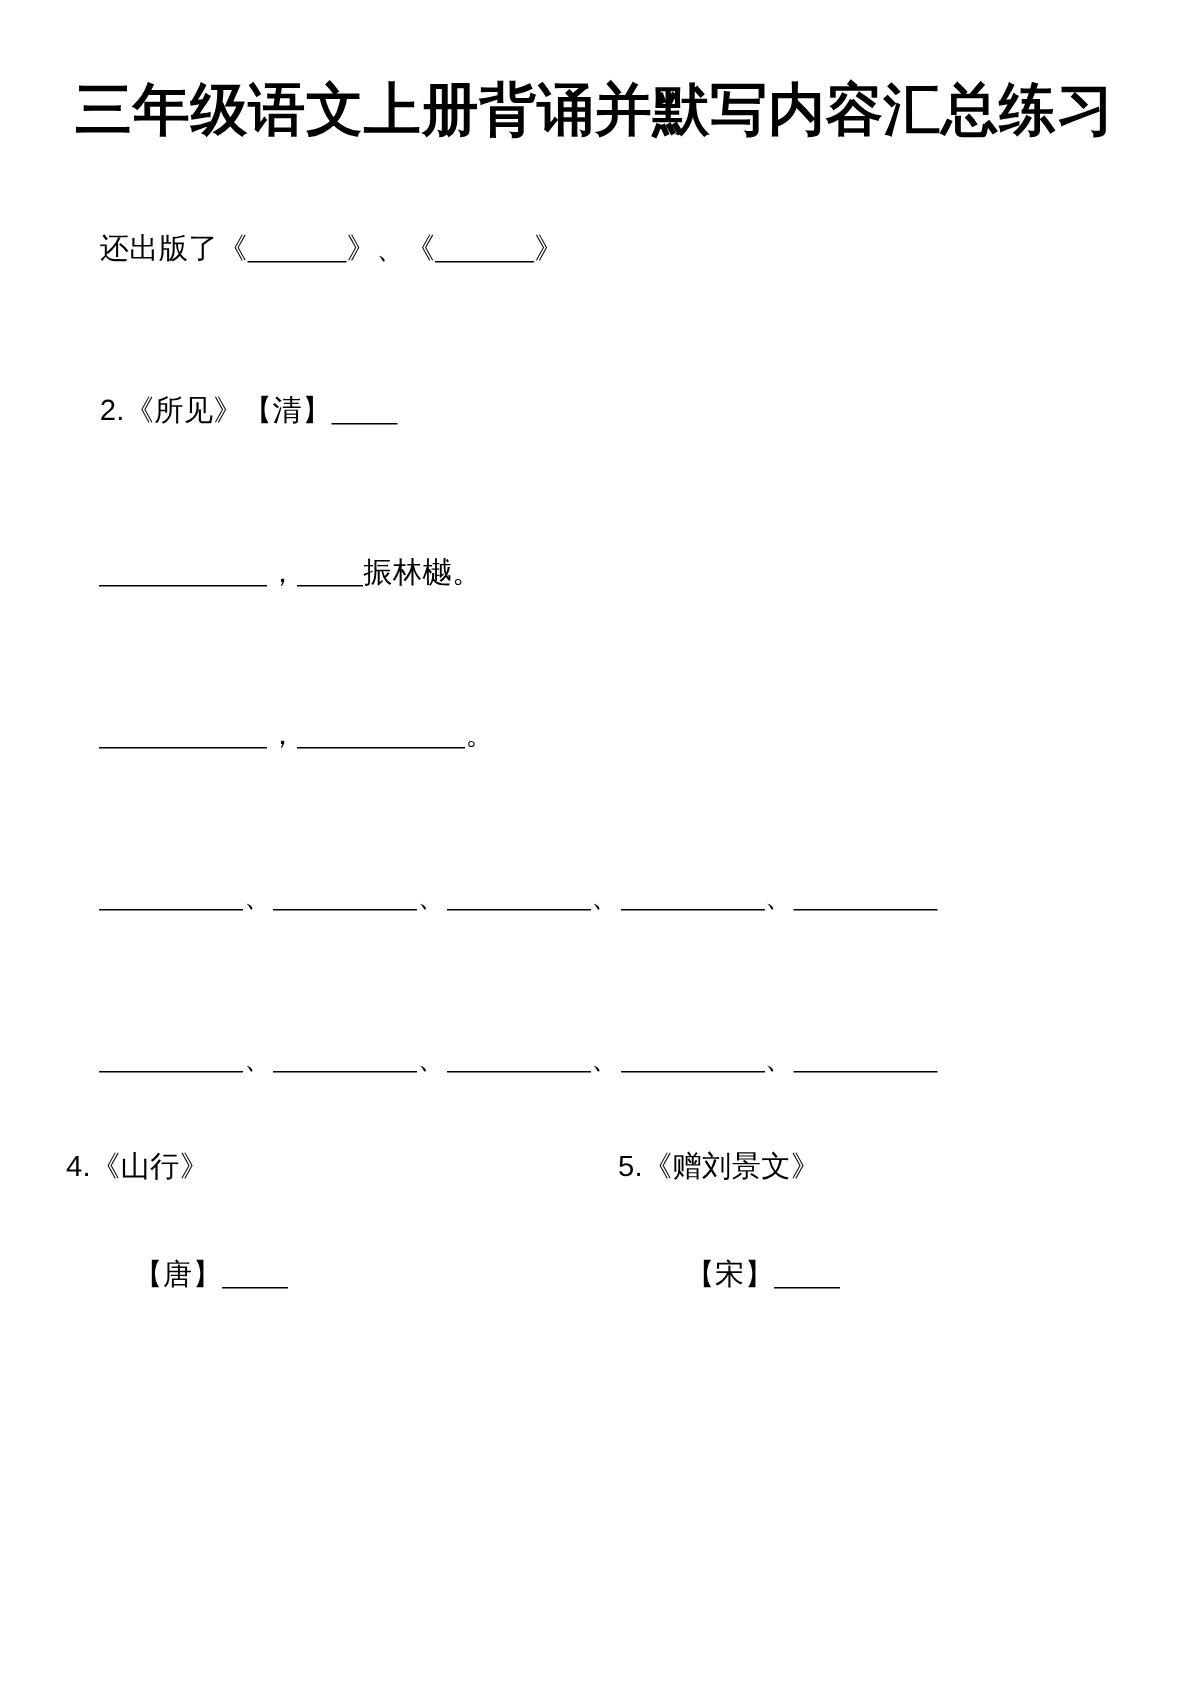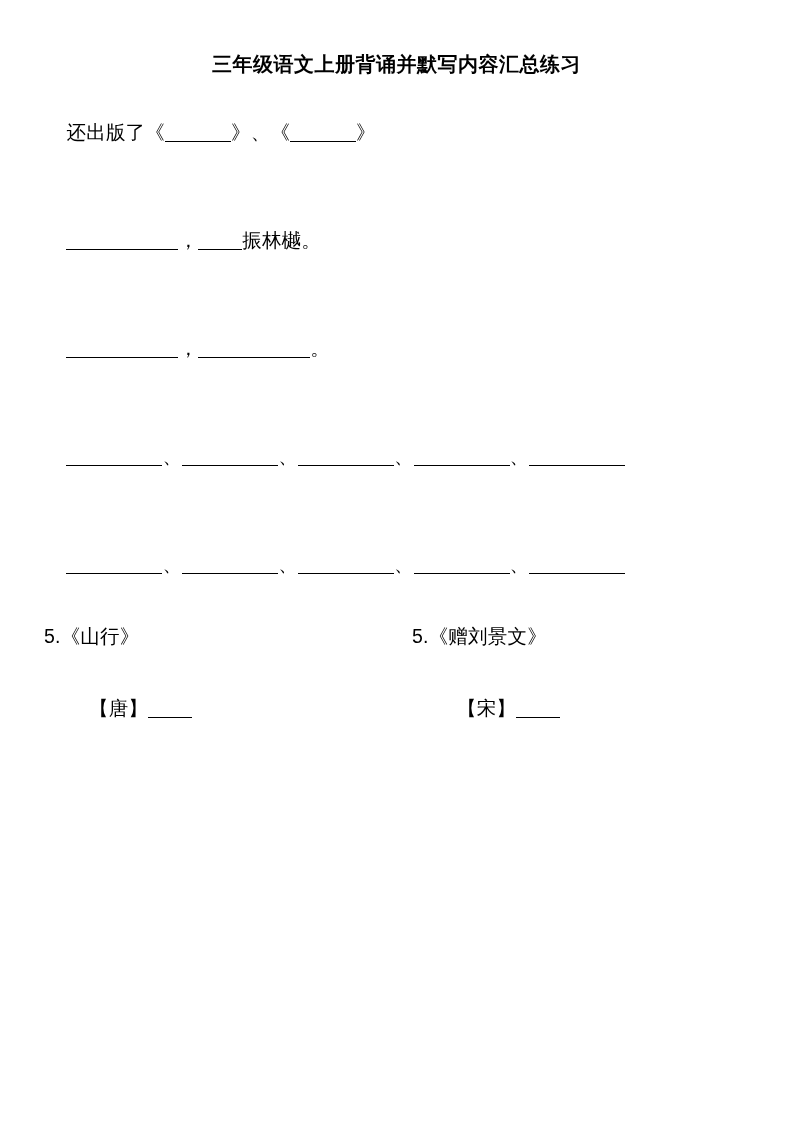--- a/index.html
+++ b/index.html
@@ -16,24 +16,24 @@
   }
   .page {
     position: relative;
     width: 793px;
     height: 1122px;
     box-sizing: border-box;
     padding: 42px 44px 0 44px;
   }
   .doc-title {
     text-align: center;
-    font-size: 20px;
+    font-size: 38px;
     font-weight: bold;
     letter-spacing: 0.5px;
-    margin: 10px 0 2px 0;
+    margin: 10px 0 14px 0;
     line-height: 1.2;
   }
   .line {
     font-size: 19.5px;
     line-height: 36px;
     letter-spacing: 0.2px;
     white-space: pre-wrap;
     word-break: break-all;
   }
   .blank {
@@ -62,36 +62,39 @@
 
   <div class="doc-title">
     <span>三年级语文上册背诵并默写内容汇总练习</span>
   </div>
 
   <div class="line">
     <span>还出版了《</span><span class="blank b7"></span><span>》、《</span><span class="blank b7"></span><span>》</span>
   </div>
 
   <div class="line">
+    <span>2.《所见》【清】</span><span class="blank b5"></span>
+  </div>
+  <div class="line">
     <span class="blank b12"></span><span>，</span><span class="blank b5"></span><span>振林樾。</span>
   </div>
   <div class="line">
     <span class="blank b12"></span><span>，</span><span class="blank b12"></span><span>。</span>
   </div>
 
   <div class="line">
     <span class="blank b10"></span><span>、</span><span class="blank b10"></span><span>、</span><span class="blank b10"></span><span>、</span><span class="blank b10"></span><span>、</span><span class="blank b10"></span>
   </div>
   <div class="line">
     <span class="blank b10"></span><span>、</span><span class="blank b10"></span><span>、</span><span class="blank b10"></span><span>、</span><span class="blank b10"></span><span>、</span><span class="blank b10"></span>
   </div>
 
   <div class="two-col">
     <div class="col-left">
-      <div class="line">5.《山行》</div>
+      <div class="line">4.《山行》</div>
       <div class="line">
         <span>【唐】</span><span class="blank b5"></span>
       </div>
       <div class="line">
         
       </div>
 
     </div>
     <div class="col-right">
       <div class="line"><span class="indent"></span><span>5.《赠刘景文》</span></div>

